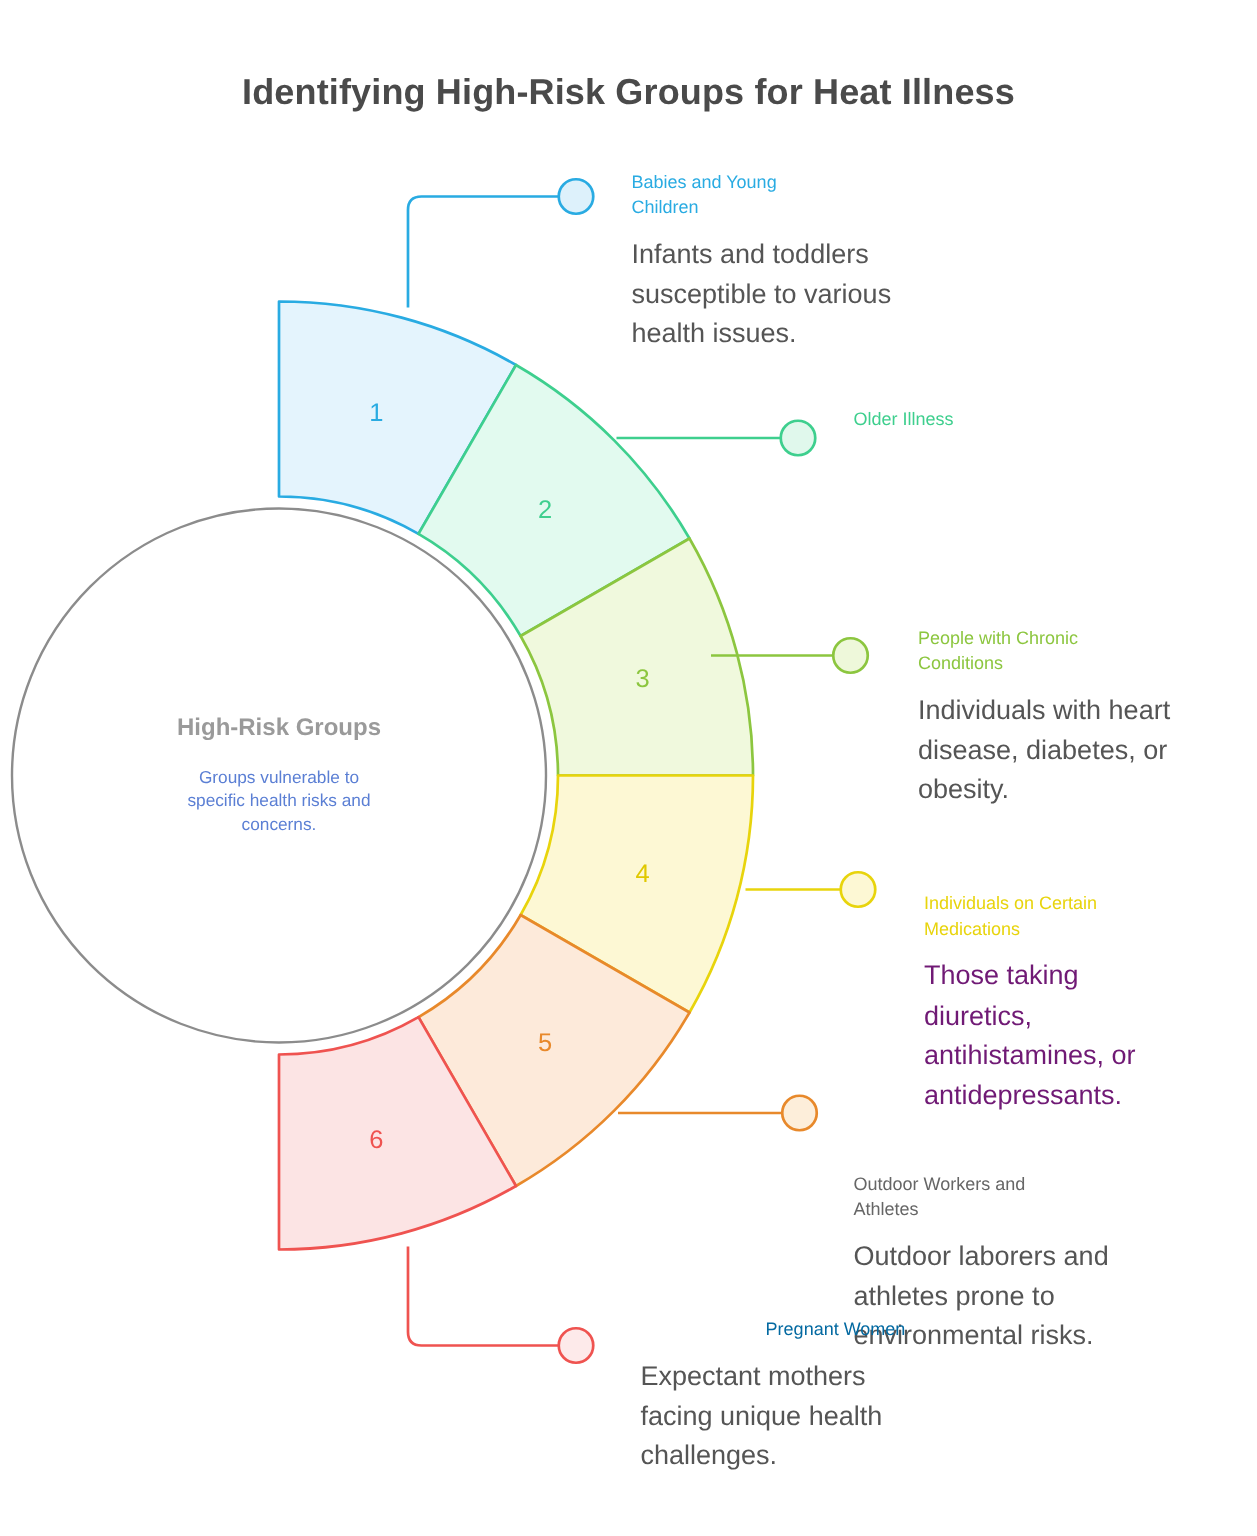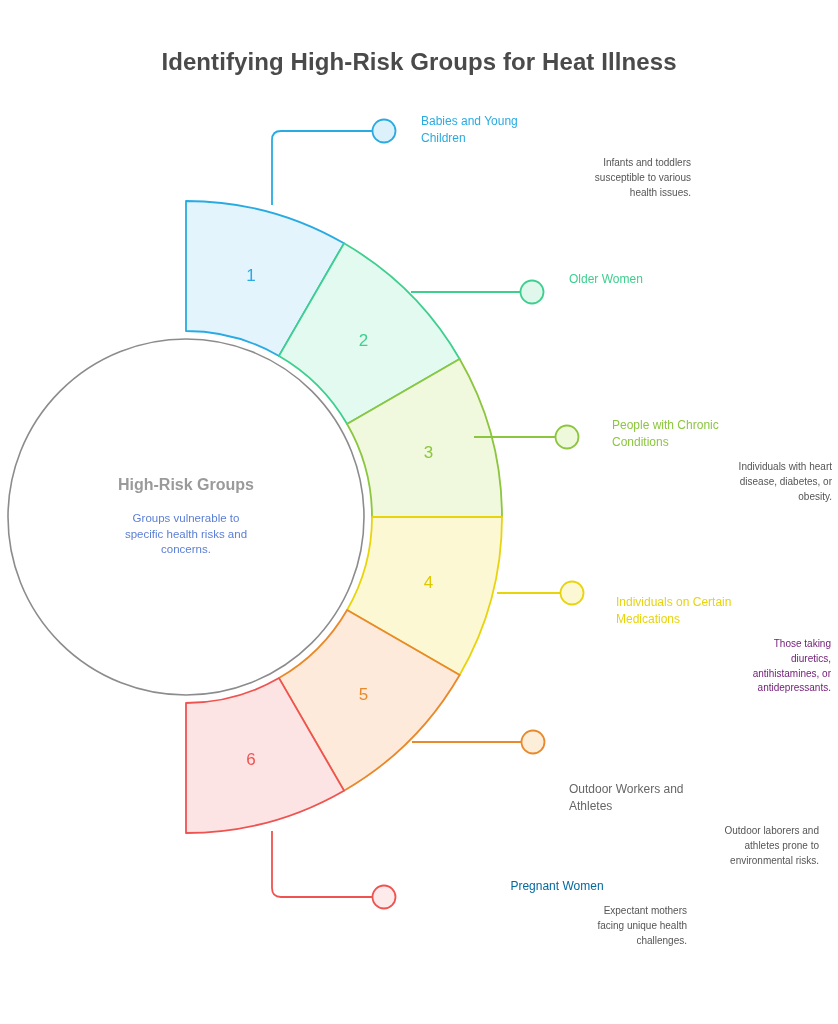--- a/index.html
+++ b/index.html
@@ -54,25 +54,24 @@
   .label-block {
     position: absolute;
   }
   .label-title {
     font-size: 12px;
     line-height: 1.42;
     margin: 0 0 9px 0;
     font-weight: normal;
   }
   .label-desc {
-    font-size: 10px;
+    font-size: 18px;
     line-height: 1.48;
     color: #555555;
     margin: 0;
-    text-align: right;
   }
 </style>
 </head>
 <body>
 
 <div id="page">
 
   <div id="chart-title">Identifying High-Risk Groups for Heat Illness</div>
 
   <svg class="diagram" viewBox="0 0 838 1024">
@@ -118,21 +117,21 @@
         <text x="186" y="553" text-anchor="middle" class="center-sub" fill="#5b7fd4">concerns.</text>
       </g>
   </svg>
 
   <div id="labels-layer">
       <div class="label-block" style="left: 421px; top: 113px; width: 270px;">
         <div class="label-title" style="color: rgb(41, 171, 226);">Babies and Young<br>Children</div>
         <div class="label-desc">Infants and toddlers<br>susceptible to various<br>health issues.</div>
       </div>
       <div class="label-block" style="left: 569px; top: 271px; width: 250px;">
-        <div class="label-title" style="color: rgb(62, 207, 142);">Older Women</div>
+        <div class="label-title" style="color: rgb(62, 207, 142);">Older Illness</div>
       </div>
       <div class="label-block" style="left: 612px; top: 417px; width: 220px;">
         <div class="label-title" style="color: rgb(140, 198, 63);">People with Chronic<br>Conditions</div>
         <div class="label-desc">Individuals with heart<br>disease, diabetes, or<br>obesity.</div>
       </div>
       <div class="label-block" style="left: 616px; top: 574px; width: 215px;">
         <div class="label-title" style="color: rgb(232, 212, 12); margin-top: 20px;">Individuals on Certain<br>Medications</div>
         <div class="label-desc" style="color: #701a75;">Those taking<br>diuretics,<br>antihistamines, or<br>antidepressants.</div>
       </div>
       <div class="label-block" style="left: 569px; top: 781px; width: 250px;">

